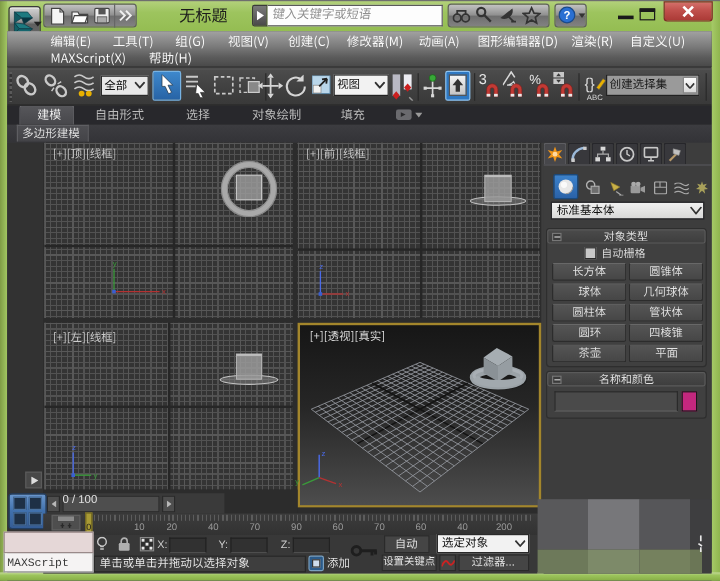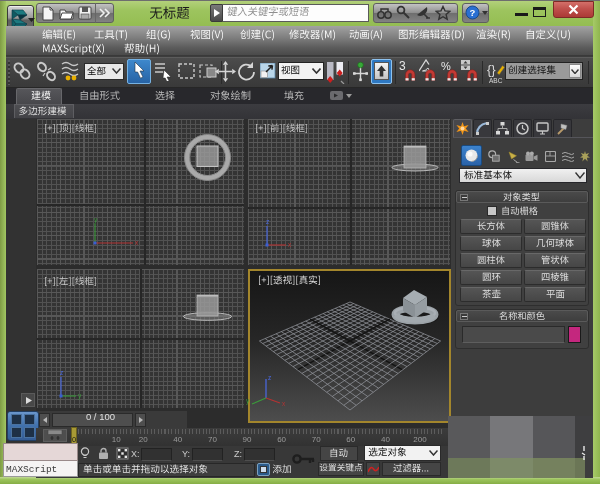--- a/index.html
+++ b/index.html
@@ -555,21 +555,21 @@
     <div style="position:absolute;left:462px;top:326px;width:103px;height:17px;background:#4a4a4a;border:1px solid #2a2a2a;border-bottom-color:#5e5e5e"></div>
     <div style="position:absolute;left:568px;top:326px;width:13px;height:17px;background:#c4277e;border:1px solid #1a1a1a"></div>
     <div style="position:absolute;left:36px;top:408px;width:212px;height:20px;background:#2c2c2c"></div>
     <div style="position:absolute;left:248px;top:423px;width:203px;height:5px;background:#2c2c2c"></div>
     <div style="position:absolute;left:36px;top:411px;width:151px;height:17px;background:#3a3a3a"></div>
     <div style="position:absolute;left:39px;top:412.5px;width:11px;height:14px;background:#4e4e4e;border:1px solid #2a2a2a"></div>
     <svg class="a" style="left:43px;top:417px" width="4" height="6" viewBox="0 0 4 6">
       <path d="M4 0L0 3l4 3z" fill="#b8b8b8"></path>
     </svg>
     <div style="position:absolute;left:52px;top:412.5px;width:81px;height:14px;background:#4e4e4e;border:1px solid #2a2a2a"></div>
-    <div class="a" style="left:52px;top:411px;width:63px;text-align:right;font-size:9.5px;color:#e0e0e0">0 / 100</div>
+    <div class="a" style="left:52px;top:411px;width:63px;text-align:left;font-size:9.5px;color:#e0e0e0">0 / 100</div>
     <div style="position:absolute;left:135px;top:412.5px;width:11px;height:14px;background:#4e4e4e;border:1px solid #2a2a2a"></div>
     <svg class="a" style="left:139px;top:417px" width="4" height="6" viewBox="0 0 4 6">
       <path d="M0 0l4 3-4 3z" fill="#b8b8b8"></path>
     </svg>
     <div style="position:absolute;left:7px;top:411px;width:32px;height:30px;background:linear-gradient(180deg,#6a96cc,#4070ac 50%,#355c94);border:1px solid #223e62;border-radius:3px"></div>
     <div style="position:absolute;left:11px;top:414px;width:11px;height:11px;background:#1e3046;border:1px solid #4a72a0"></div>
     <div style="position:absolute;left:24px;top:414px;width:11px;height:11px;background:#1e3046;border:1px solid #4a72a0"></div>
     <div style="position:absolute;left:11px;top:427px;width:11px;height:11px;background:#1e3046;border:1px solid #4a72a0"></div>
     <div style="position:absolute;left:24px;top:427px;width:11px;height:11px;background:#1e3046;border:1px solid #4a72a0"></div>
     <div style="position:absolute;left:36px;top:428px;width:412px;height:18px;background:linear-gradient(180deg,#3c3c3c,#323232)"></div>

